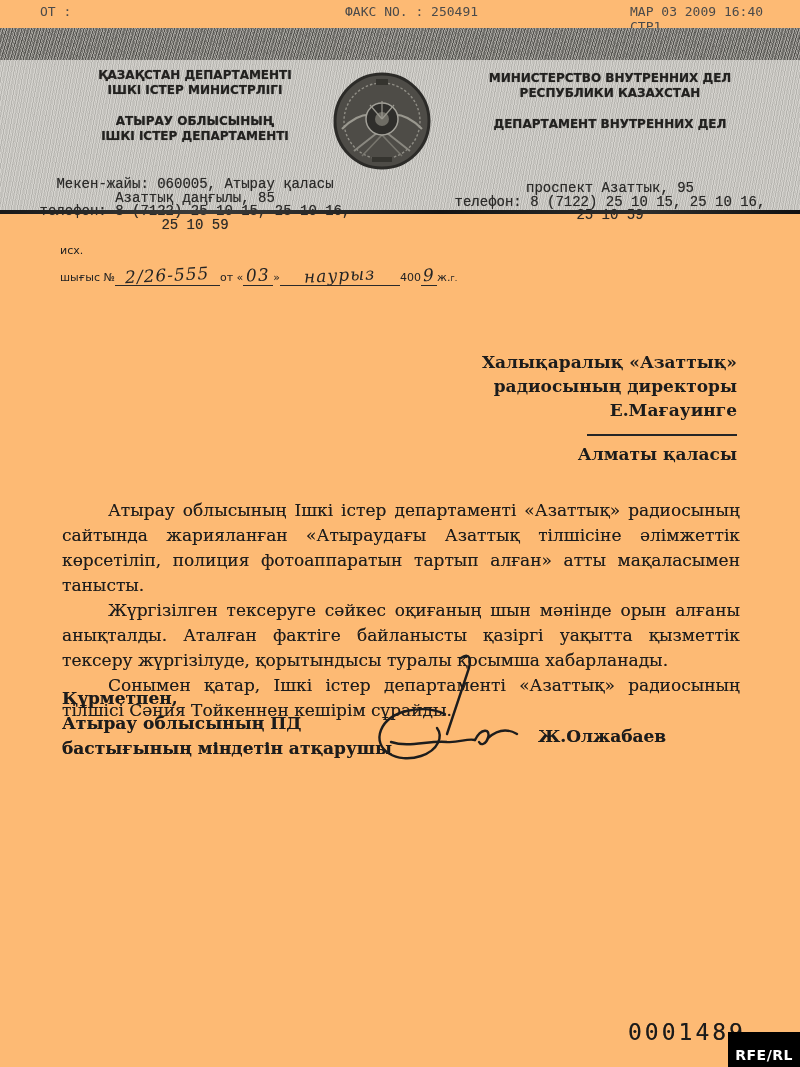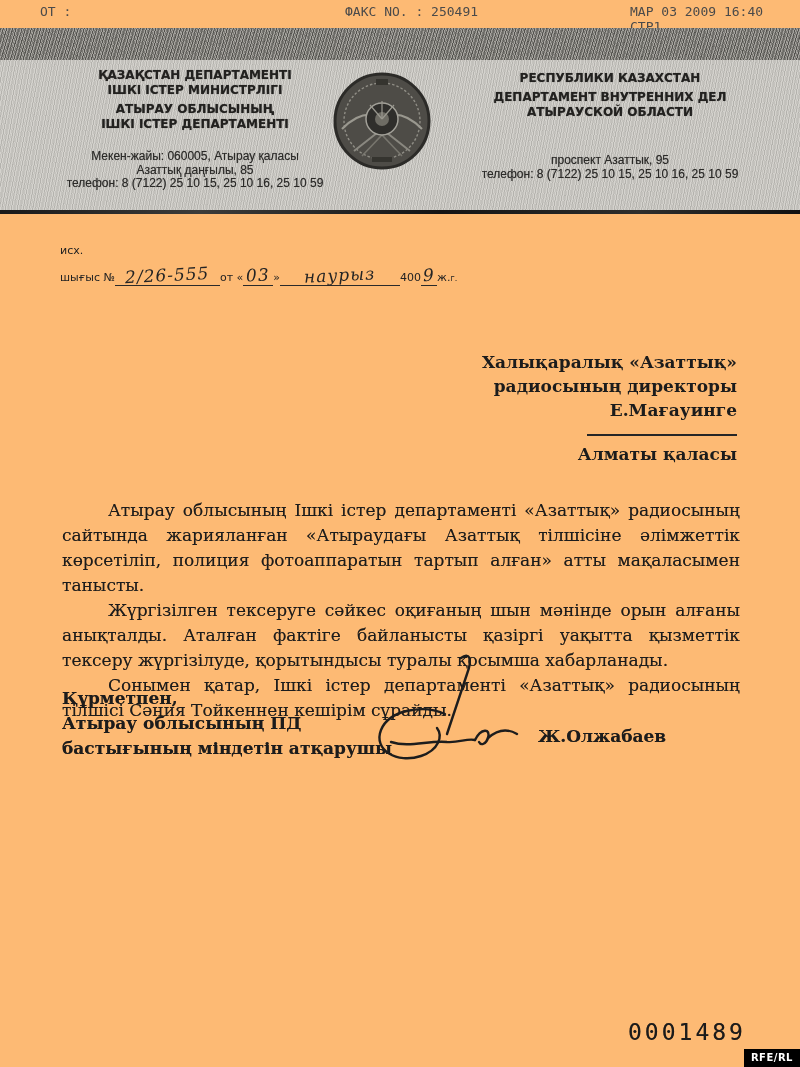--- a/index.html
+++ b/index.html
@@ -34,27 +34,27 @@
   .letterhead::after{
     content:"";position:absolute;left:0;bottom:0;right:0;height:4px;
     background:linear-gradient(90deg,#191919,#3c3c3a 25%,#141414 55%,#2e2e2c 80%,#111);
   }
   .org{
     position:absolute;text-align:center;
     font-family:"DejaVu Sans",sans-serif;font-weight:bold;
     font-size:12px;line-height:15px;color:#22211f;
     text-shadow:0 0 1px rgba(30,30,30,.55);
   }
-  .org .grp2{margin-top:4px;}
+  .org .grp2{margin-top:16px;}
   .org-left{top:40px;left:45px;width:300px;}
   .org-right{top:43px;left:455px;width:310px;}
   .addr{
     position:absolute;text-align:center;
-    font-family:Liberation Sans, sans-serif;font-size:12px;line-height:13.5px;
-    color:#2b2a28;text-shadow:0 0 .7px rgba(30,30,30,.5);
+    font-family:Liberation Mono, monospace;font-size:14px;line-height:13.5px;
+    color:#2b2a28;text-shadow:0 0 .7px rgba(30,30,30,.5);margin-top:28px;
   }
   .addr-left{top:122px;left:30px;width:330px;}
   .addr-right{top:126px;left:445px;width:330px;}
   .emblem{position:absolute;top:42px;left:332px;width:100px;height:102px;}
   
   .ref{
     position:absolute;top:244px;left:60px;width:420px;
     font-family:"DejaVu Sans",sans-serif;font-size:11px;color:#222;
   }
   .ref .line2{display:flex;align-items:baseline;margin-top:8px;white-space:nowrap;}
@@ -93,22 +93,22 @@
     font-weight:bold;font-size:17px;text-shadow:0 0 .4px rgba(0,0,0,.45);
   }
   
   .stamp{
     position:absolute;top:1019px;left:628px;
     font-family:"DejaVu Sans Mono",monospace;font-size:23px;
     letter-spacing:3px;color:#1b1b1b;text-shadow:0 0 .6px rgba(0,0,0,.5);
   }
   .logo{
     position:absolute;right:0;bottom:0;background:#000;color:#fff;
-    font-family:"DejaVu Sans",sans-serif;font-weight:bold;font-size:10px;
-    padding:3px 7px 4px 7px;letter-spacing:.5px;
+    font-family:"DejaVu Sans",sans-serif;font-weight:bold;font-size:14px;
+    padding:15px 7px 4px 7px;letter-spacing:.5px;
   }
 </style>
 </head>
 <body>
 
 <div class="page">
 
   <div class="fax-header">
     <span class="from">ОТ :</span>
     <span class="faxno">ФАКС NO. : 250491</span>
@@ -117,23 +117,23 @@
 
   <div class="letterhead">
     <div class="org org-left">
       <div>ҚАЗАҚСТАН ДЕПАРТАМЕНТІ</div>
       <div>ІШКІ ІСТЕР МИНИСТРЛІГІ</div>
       <div class="grp2">АТЫРАУ ОБЛЫСЫНЫҢ</div>
       <div>ІШКІ ІСТЕР ДЕПАРТАМЕНТІ</div>
     </div>
 
     <div class="org org-right">
+      <div>МИНИСТЕРСТВО ВНУТРЕННИХ ДЕЛ</div>
       <div>РЕСПУБЛИКИ КАЗАХСТАН</div>
       <div class="grp2">ДЕПАРТАМЕНТ ВНУТРЕННИХ ДЕЛ</div>
-      <div>АТЫРАУСКОЙ ОБЛАСТИ</div>
     </div>
 
     <div class="emblem">
       <svg viewBox="0 0 100 100" width="100" height="102">
         <circle cx="50" cy="50" r="47" fill="#4e4c47"></circle>
         <circle cx="50" cy="50" r="47" fill="none" stroke="#2c2b28" stroke-width="3"></circle>
         <circle cx="50" cy="50" r="38" fill="none" stroke="#8f8d85" stroke-width="1.4" stroke-dasharray="2.5 2"></circle>
         <path d="M10 58 Q30 38 48 46" fill="none" stroke="#9a988f" stroke-width="2.2"></path>
         <path d="M90 58 Q70 38 52 46" fill="none" stroke="#9a988f" stroke-width="2.2"></path>
         <path d="M22 80 L50 58 L78 80" fill="none" stroke="#8a8880" stroke-width="2"></path>

